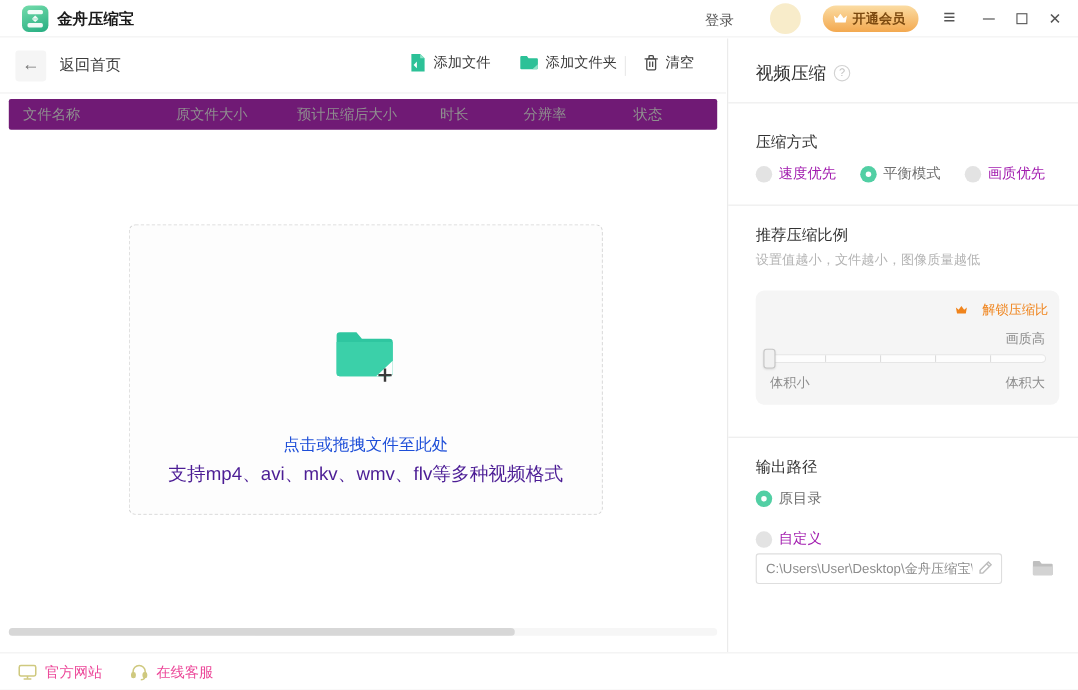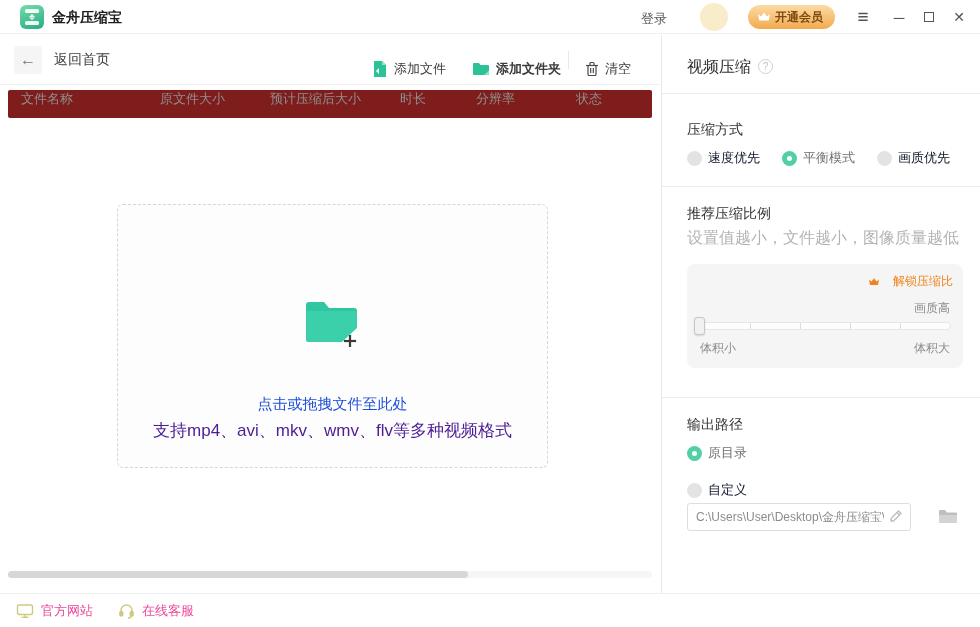--- a/index.html
+++ b/index.html
@@ -30,29 +30,29 @@
   .winbtn.max  { left: 914px; }
   .winbtn.close{ left: 944px; font-size: 14px; }
   .maxbox { width: 10px; height: 10px; border: 1px solid #555; display: inline-block; }
 
   
   .left-header { position: absolute; left: 0; top: 35px; width: 660px; height: 50px; border-bottom: 1px solid #f0f0f0; background: #fff; }
   .back-btn { position: absolute; left: 14px; top: 11px; display: flex; align-items: center; gap: 12px; cursor: pointer; }
   .back-square { width: 28px; height: 28px; background: #f5f5f5; border-radius: 3px; display: flex; align-items: center; justify-content: center;
     color: #777; font-size: 16px; }
   .back-label { font-size: 14px; color: #3c3c3c; }
-  .tool-btn { position: absolute; top: 25px; display: flex; align-items: center; gap: 6px; cursor: pointer; font-size: 13px; color: #3c3c3c; }
+  .tool-btn { position: absolute; top: 13px; display: flex; align-items: center; gap: 6px; cursor: pointer; font-size: 13px; color: #3c3c3c; }
   .tool-btn.add-file   { left: 372px; }
-  .tool-btn.add-folder { left: 472px; font-weight: bold; }
+  .tool-btn.add-folder { left: 472px; }
   .tool-btn.clear      { left: 585px; }
   .tool-sep { position: absolute; left: 568px; top: 16px; width: 1px; height: 18px; background: #e8e8e8; }
 
   
-  .table-header { position: absolute; left: 8px; top: 90px; width: 644px; height: 28px; background: #7f1d1d;
-    border-radius: 2px; display: flex; font-size: 13px; color: #8f8f8f; }
+  .table-header { position: absolute; left: 8px; top: 90px; width: 644px; height: 28px; background: #701a75;
+    border-radius: 2px; display: flex; align-items: center; font-size: 13px; color: #8f8f8f; }
   .th { flex: none; }
   .th.c1 { width: 152px; padding-left: 13px; }
   .th.c2 { width: 110px; }
   .th.c3 { width: 130px; }
   .th.c4 { width: 76px; }
   .th.c5 { width: 100px; }
   .th.c6 { width: 70px; }
 
   
   .dropzone { position: absolute; left: 117px; top: 204px; width: 431px; height: 264px;
@@ -79,24 +79,24 @@
     border: 1px solid #d2d2d2; color: #c0c0c0; font-size: 10px; line-height: 13px; text-align: center; cursor: pointer; }
   .compress-btn { position: absolute; left: 223px; top: 15px; width: 82px; height: 36px; border: none; border-radius: 5px;
     background: #8adec0; color: #fff; font-size: 13px; cursor: pointer; font-family: inherit; box-shadow: 0 3px 6px rgba(138,222,192,.45); }
 
   .section-title { font-size: 14px; color: #333; position: absolute; left: 25px; }
   .radio-row { position: absolute; display: flex; align-items: center; gap: 6px; cursor: pointer; }
   .radio-dot { width: 15px; height: 15px; border-radius: 50%; background: #e3e3e3; flex: none; position: relative; }
   .radio-row.selected .radio-dot { background: #52cfa4; }
   .radio-row.selected .radio-dot::after { content: ""; position: absolute; left: 5px; top: 5px; width: 5px; height: 5px;
     border-radius: 50%; background: #fff; }
-  .radio-label { font-size: 13px; color: #0f172a; }
+  .radio-label { font-size: 13px; color: #a21caf; }
   .radio-row.selected .radio-label { color: #6f6f6f; }
 
-  .ratio-sub { position: absolute; left: 25px; top: 193px; font-size: 16px; color: #b4b4b4; }
+  .ratio-sub { position: absolute; left: 25px; top: 193px; font-size: 12px; color: #b4b4b4; }
   .ratio-card { position: absolute; left: 25px; top: 229px; width: 276px; height: 104px; background: #f5f5f5; border-radius: 8px; }
   .unlock-chip { position: absolute; right: 10px; top: 9px; display: flex; align-items: center; gap: 13px; cursor: pointer; }
   .unlock-label { font-size: 12px; color: #f0841c; }
   .quality-label { position: absolute; right: 13px; top: 36px; font-size: 12px; color: #8c8c8c; }
   .slider-track { position: absolute; left: 12px; right: 12px; top: 58px; height: 8px; background: #fdfdfd;
     border: 1px solid #e6e6e6; border-radius: 4px; cursor: pointer; }
   .slider-tick { position: absolute; top: 0; width: 1px; height: 6px; background: #dcdcdc; }
   .slider-handle { position: absolute; left: 7px; top: 53px; width: 11px; height: 18px; background: #f1f1f1;
     border: 1px solid #c6c6c6; border-radius: 3px; cursor: grab; box-shadow: 0 1px 2px rgba(0,0,0,.12); }
   .size-min { position: absolute; left: 13px; top: 76px; font-size: 12px; color: #8c8c8c; }

